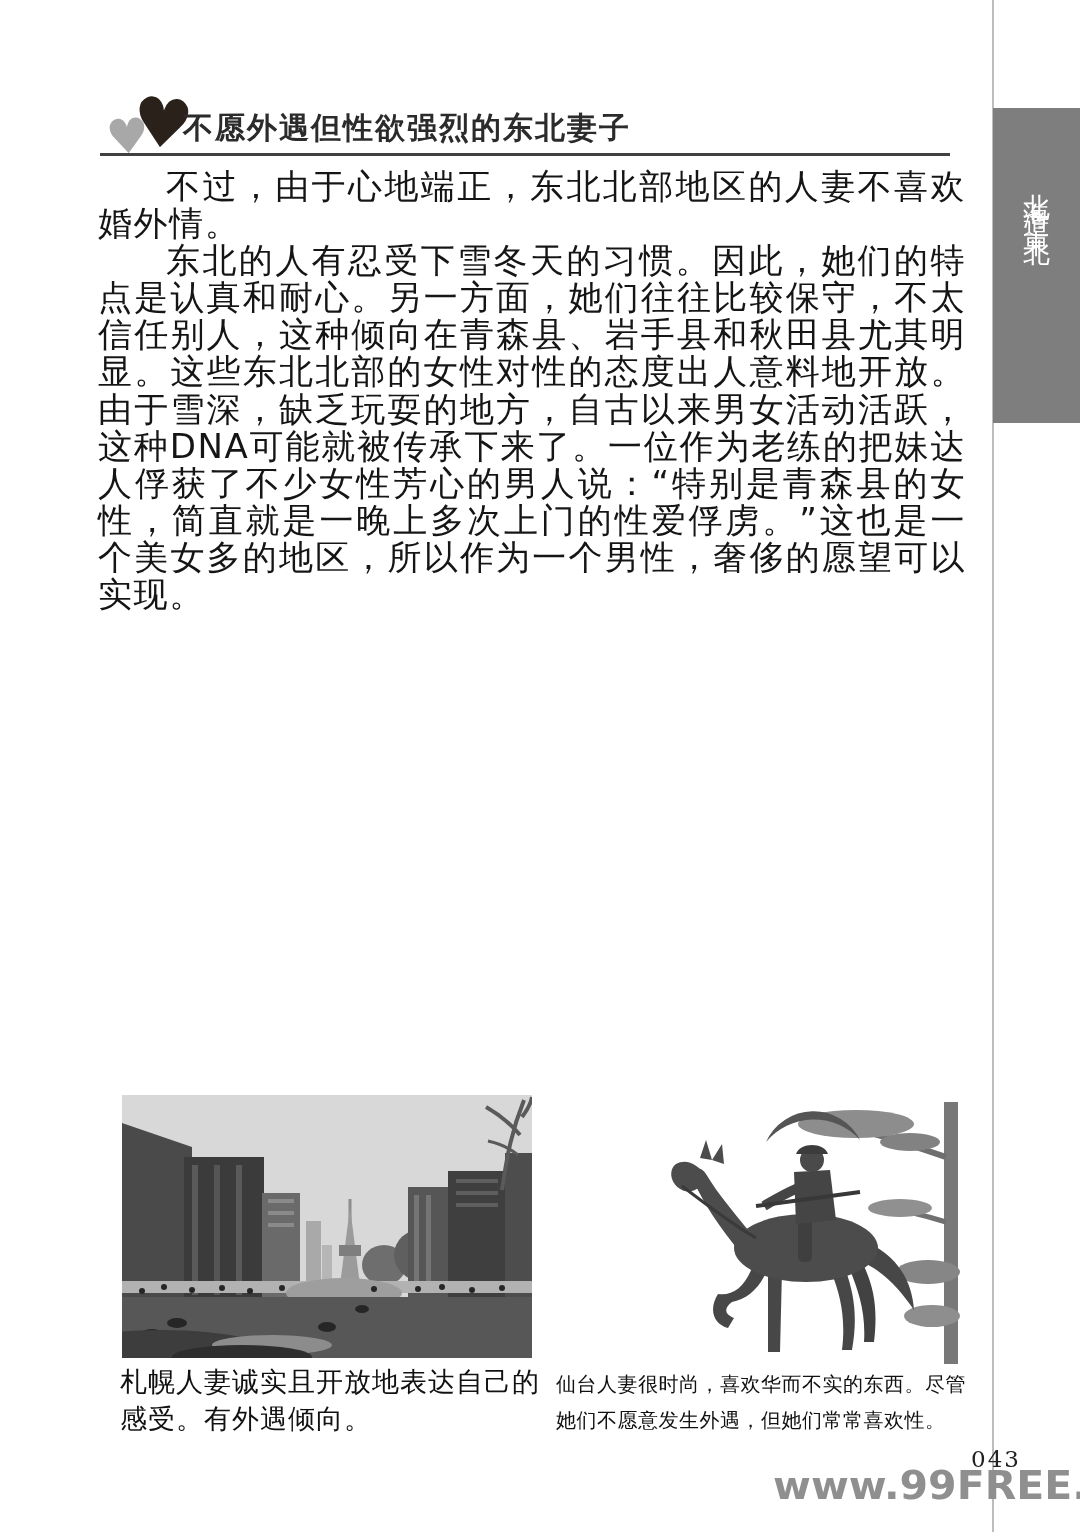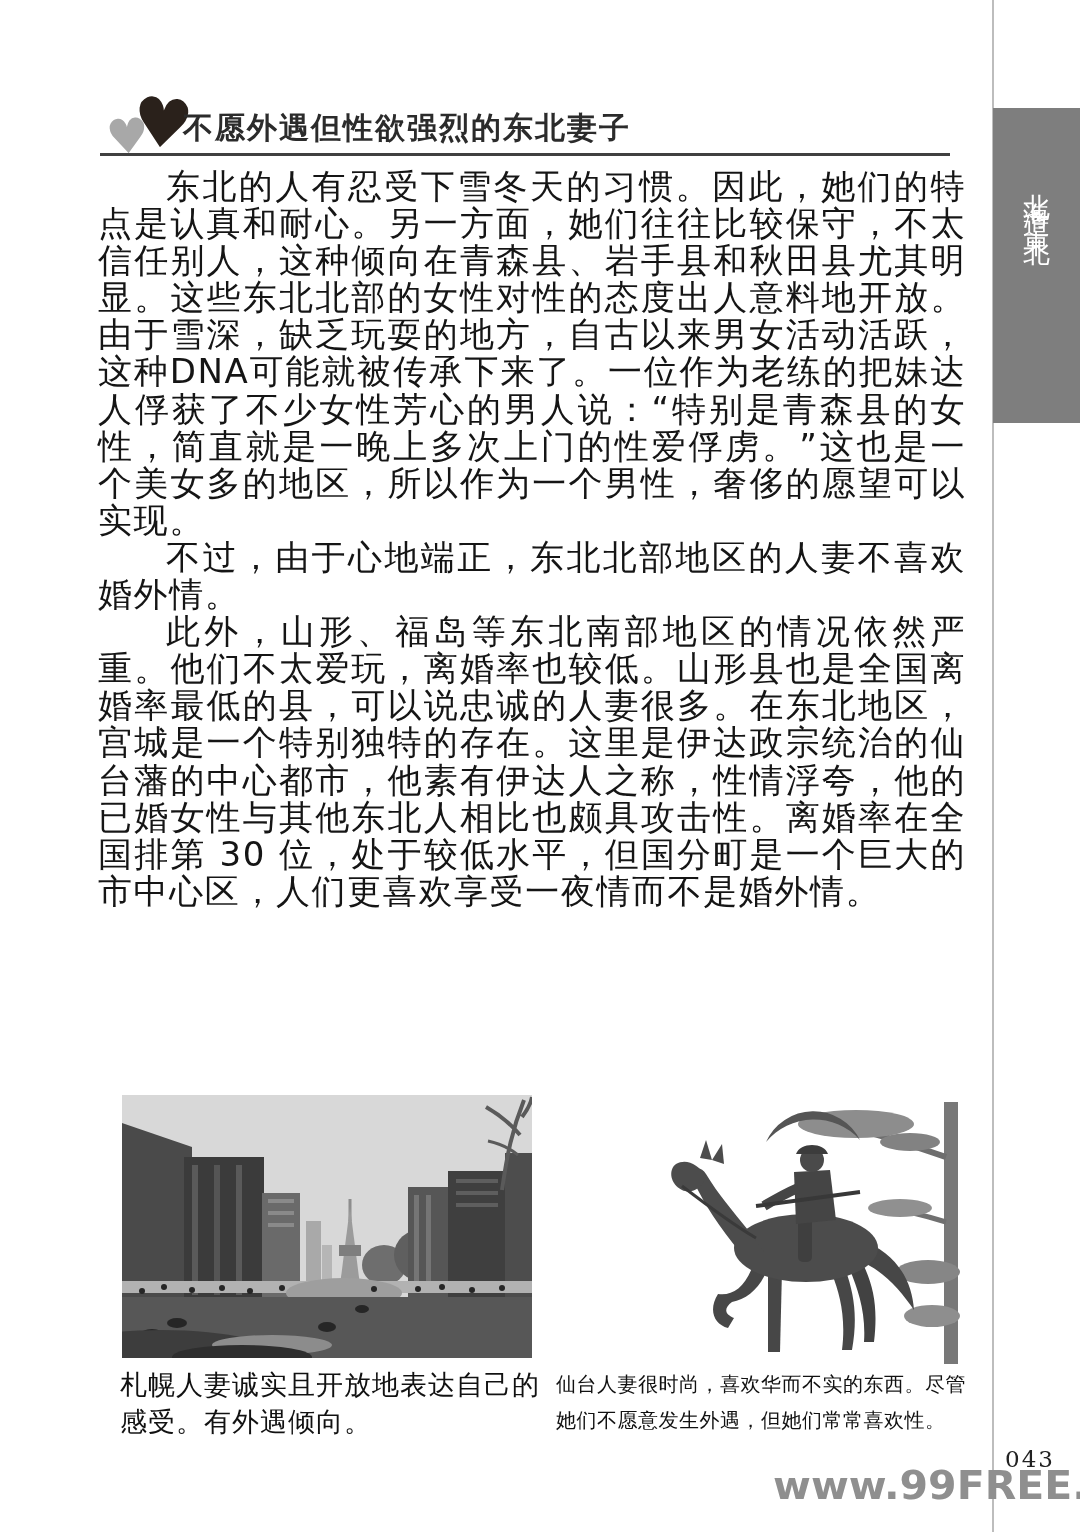--- a/index.html
+++ b/index.html
@@ -68,30 +68,30 @@
   .photo-left {
     position: absolute; left: 122px; top: 1095px; width: 410px; height: 263px;
     background: #d6d6d6; overflow: hidden;
   }
   .photo-right {
     position: absolute; left: 648px; top: 1102px; width: 314px; height: 262px;
     background: #ffffff; overflow: hidden;
   }
   .caption-left {
     position: absolute; left: 120px; top: 1366px; width: 426px;
-    font-size: 27px; line-height: 37px; letter-spacing: 1px; color: #111;
+    font-size: 27px; line-height: 37px; letter-spacing: 1px; color: #111; font-family: Liberation Mono, monospace;
   }
   .caption-right {
     position: absolute; left: 556px; top: 1366px; width: 418px;
     font-size: 20px; line-height: 36px; letter-spacing: 0.5px; color: #111;
   }
 
   
   .page-number {
-    position: absolute; left: 1005px; top: 1446px;
+    position: absolute; left: 971px; top: 1446px;
     font-family: "DejaVu Serif", serif;
     font-size: 23px; color: #222; letter-spacing: 2px;
   }
   .watermark {
     position: absolute; left: 773px; top: 1462px;
     font-size: 41px; font-weight: bold; color: #8f8f8f;
     letter-spacing: 0px; white-space: nowrap;
     transform: scaleY(0.95);
   }
 </style>
@@ -106,23 +106,22 @@
   </div>
 
   <div class="hearts">
     <span class="heart-gray">♥</span>
     <span class="heart-black">♥</span>
   </div>
   <div class="page-title">不愿外遇但性欲强烈的东北妻子</div>
   <div class="header-rule"></div>
 
   <div class="article">
+    <p>不过，由于心地端正，东北北部地区的人妻不喜欢婚外情。</p>
     <p>东北的人有忍受下雪冬天的习惯。因此，她们的特点是认真和耐心。另一方面，她们往往比较保守，不太信任别人，这种倾向在青森县、岩手县和秋田县尤其明显。这些东北北部的女性对性的态度出人意料地开放。由于雪深，缺乏玩耍的地方，自古以来男女活动活跃，这种DNA可能就被传承下来了。一位作为老练的把妹达人俘获了不少女性芳心的男人说：“特别是青森县的女性，简直就是一晚上多次上门的性爱俘虏。”这也是一个美女多的地区，所以作为一个男性，奢侈的愿望可以实现。</p>
-    <p>不过，由于心地端正，东北北部地区的人妻不喜欢婚外情。</p>
-    <p>此外，山形、福岛等东北南部地区的情况依然严重。他们不太爱玩，离婚率也较低。山形县也是全国离婚率最低的县，可以说忠诚的人妻很多。在东北地区，宫城是一个特别独特的存在。这里是伊达政宗统治的仙台藩的中心都市，他素有伊达人之称，性情浮夸，他的已婚女性与其他东北人相比也颇具攻击性。离婚率在全国排第 30 位，处于较低水平，但国分町是一个巨大的市中心区，人们更喜欢享受一夜情而不是婚外情。</p>
   </div>
 
   <div class="photo-left">
     <svg width="410" height="263" viewBox="0 0 410 263" xmlns="http://www.w3.org/2000/svg">
       <rect width="410" height="263" fill="#d8d8d8"></rect>
 
       <polygon points="0,28 70,52 70,205 0,205" fill="#4a4a4a"></polygon>
       <rect x="62" y="62" width="80" height="145" fill="#3b3b3b"></rect>
       <rect x="70" y="70" width="6" height="130" fill="#5a5a5a"></rect>
       <rect x="92" y="70" width="6" height="130" fill="#555555"></rect>

